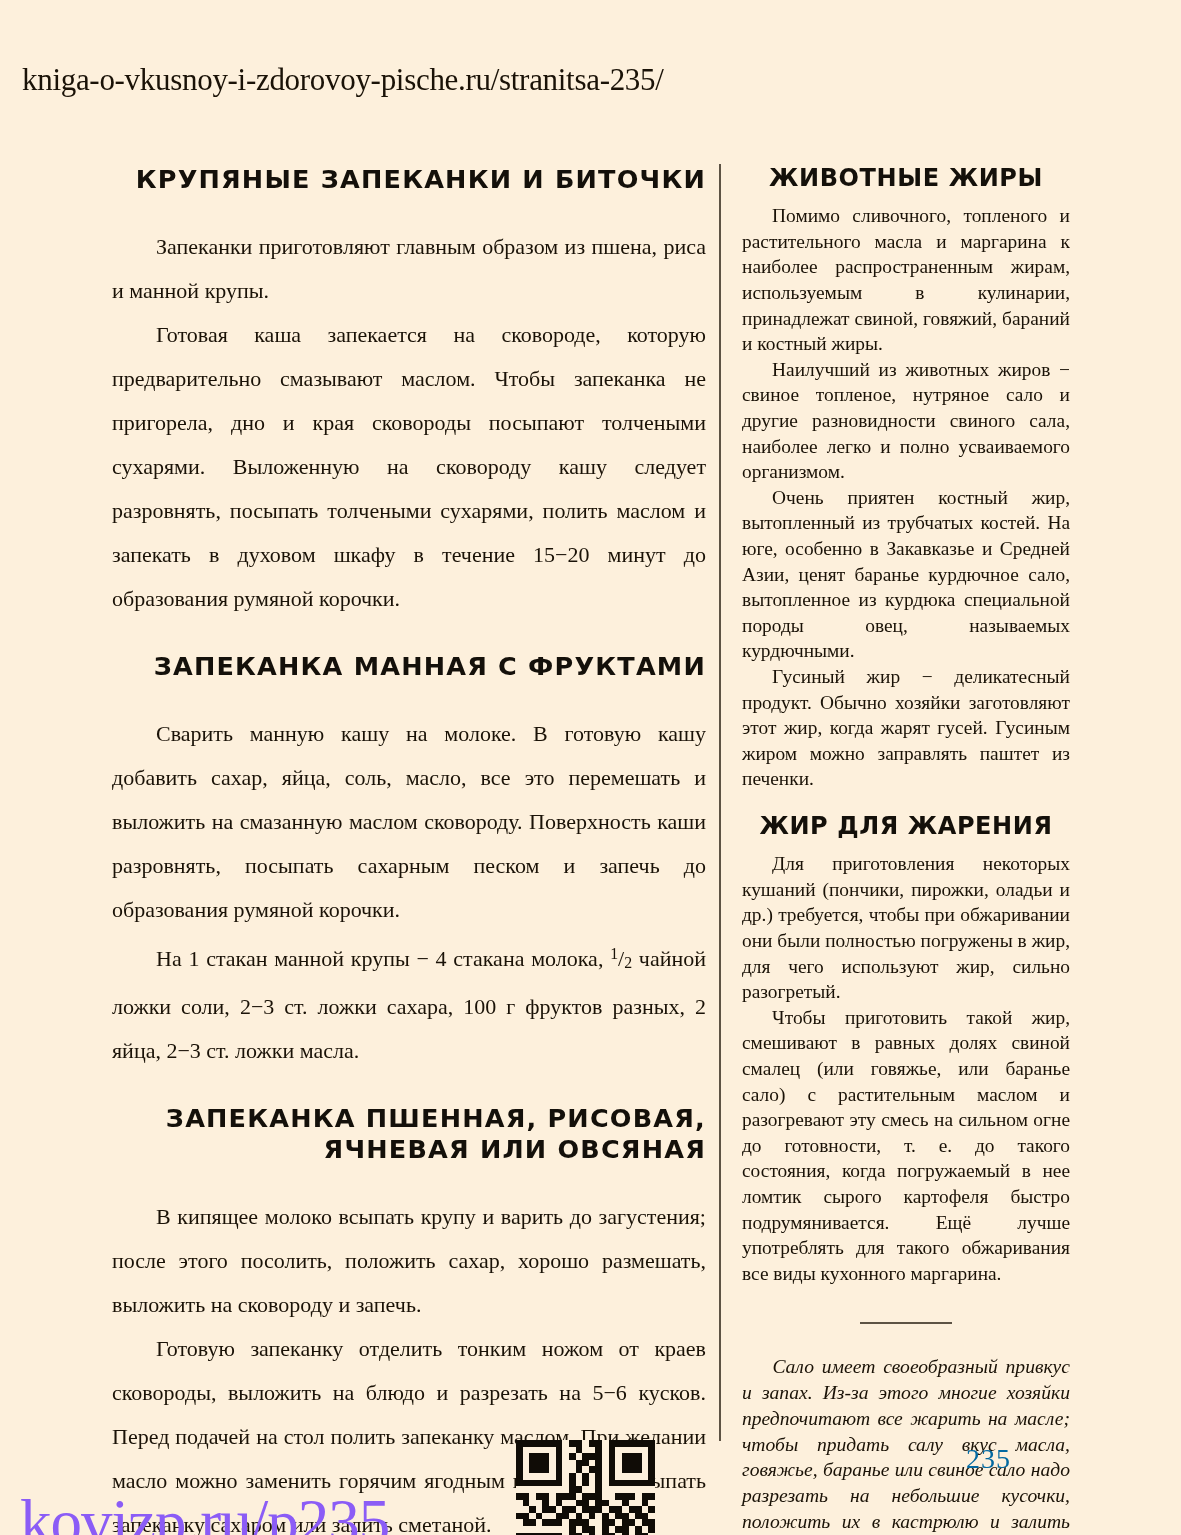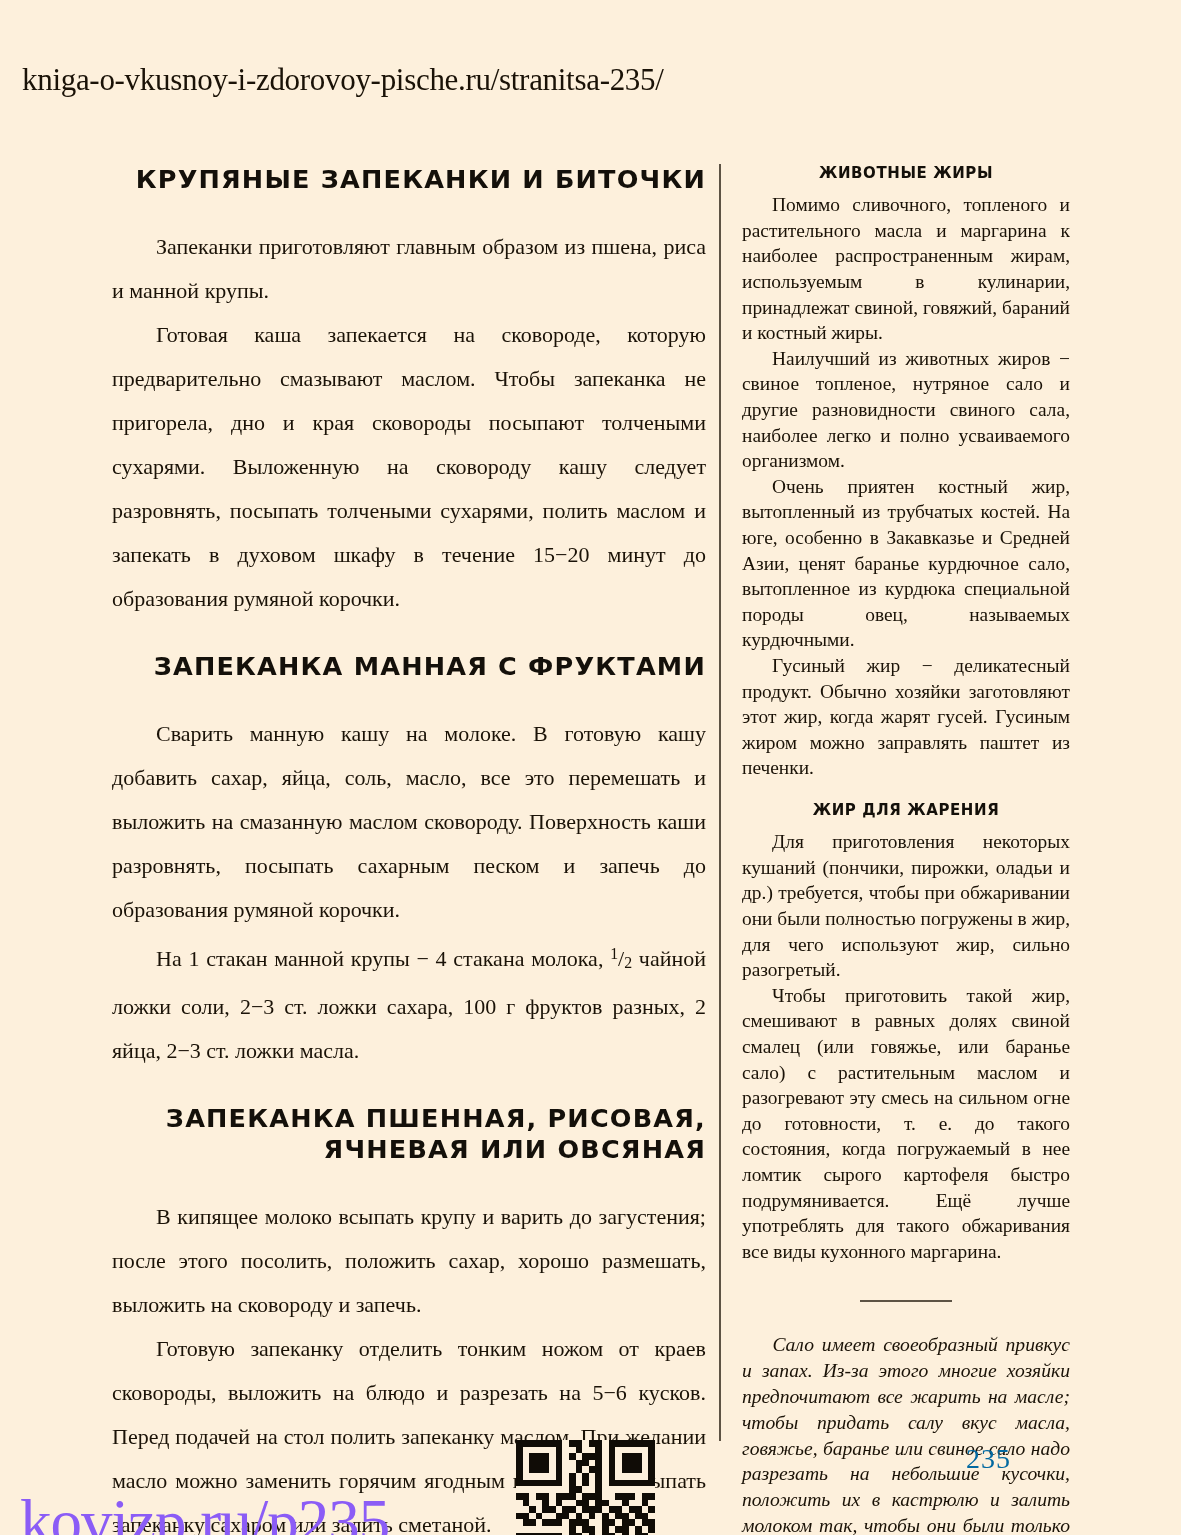--- a/index.html
+++ b/index.html
@@ -66,21 +66,21 @@
     text-align: center;
     color: #14100a;
   }
   .col-left h2.sec-title {
     font-size: 25.5px;
     letter-spacing: 1.2px;
     line-height: 1.22;
     text-align: right;
   }
   .col-right h2.sec-title {
-    font-size: 15px;
+    font-size: 24px;
     letter-spacing: 0.6px;
     line-height: 1.22;
   }
 
   p.body {
     margin: 0;
     text-align: justify;
     text-indent: 2.0em;
     hyphens: manual;
   }

